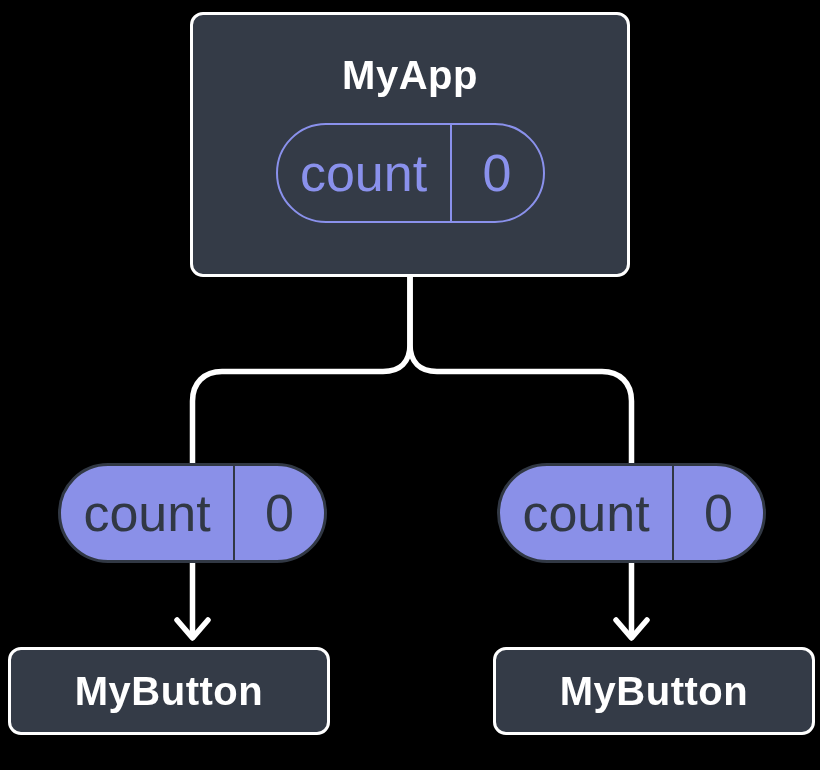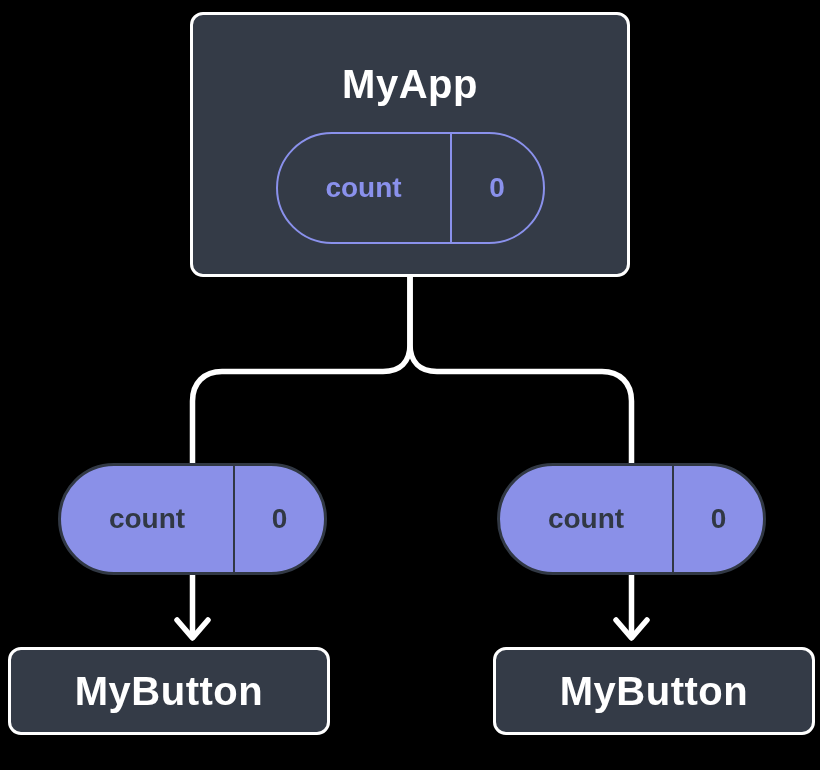--- a/index.html
+++ b/index.html
@@ -45,47 +45,47 @@
     border: 3px solid var(--node-border);
     border-radius: 13px;
     color: var(--node-text);
   }
   .node-root {
     left: 190px; top: 12px;
     width: 440px; height: 265px;
     display: flex;
     flex-direction: column;
     align-items: center;
-    padding-top: 45px;
+    padding-top: 36px;
   }
   .node-title {
     font-size: 40px;
     font-weight: 700;
     line-height: 48px;
     letter-spacing: 0.5px;
     color: var(--node-text);
   }
   .node-child {
     width: 322px; height: 88px;
     display: flex;
     align-items: center;
     justify-content: center;
   }
   .node-child-left  { left: 8px;   top: 647px; }
   .node-child-right { left: 493px; top: 647px; }
   .pill {
     box-sizing: border-box;
     width: 269px;
-    height: 112px;
+    height: 100px;
     border-radius: 60px;
     display: flex;
     align-items: stretch;
     overflow: hidden;
-    font-size: 28px;
-    font-weight: 700;
+    font-size: 52px;
+    font-weight: 400;
   }
   .pill-outline {
     margin-top: 24px;
     border: 2.5px solid var(--pill-outline);
     background: transparent;
     color: var(--pill-outline);
   }
   .pill-outline .pill-name { border-right: 2px solid var(--pill-outline); }
   .pill-solid {
     position: absolute;

